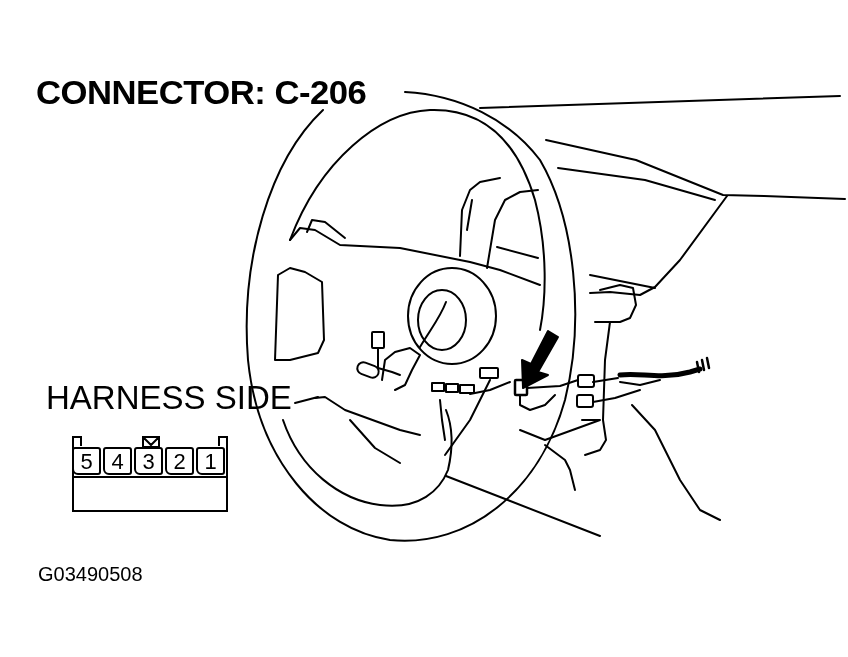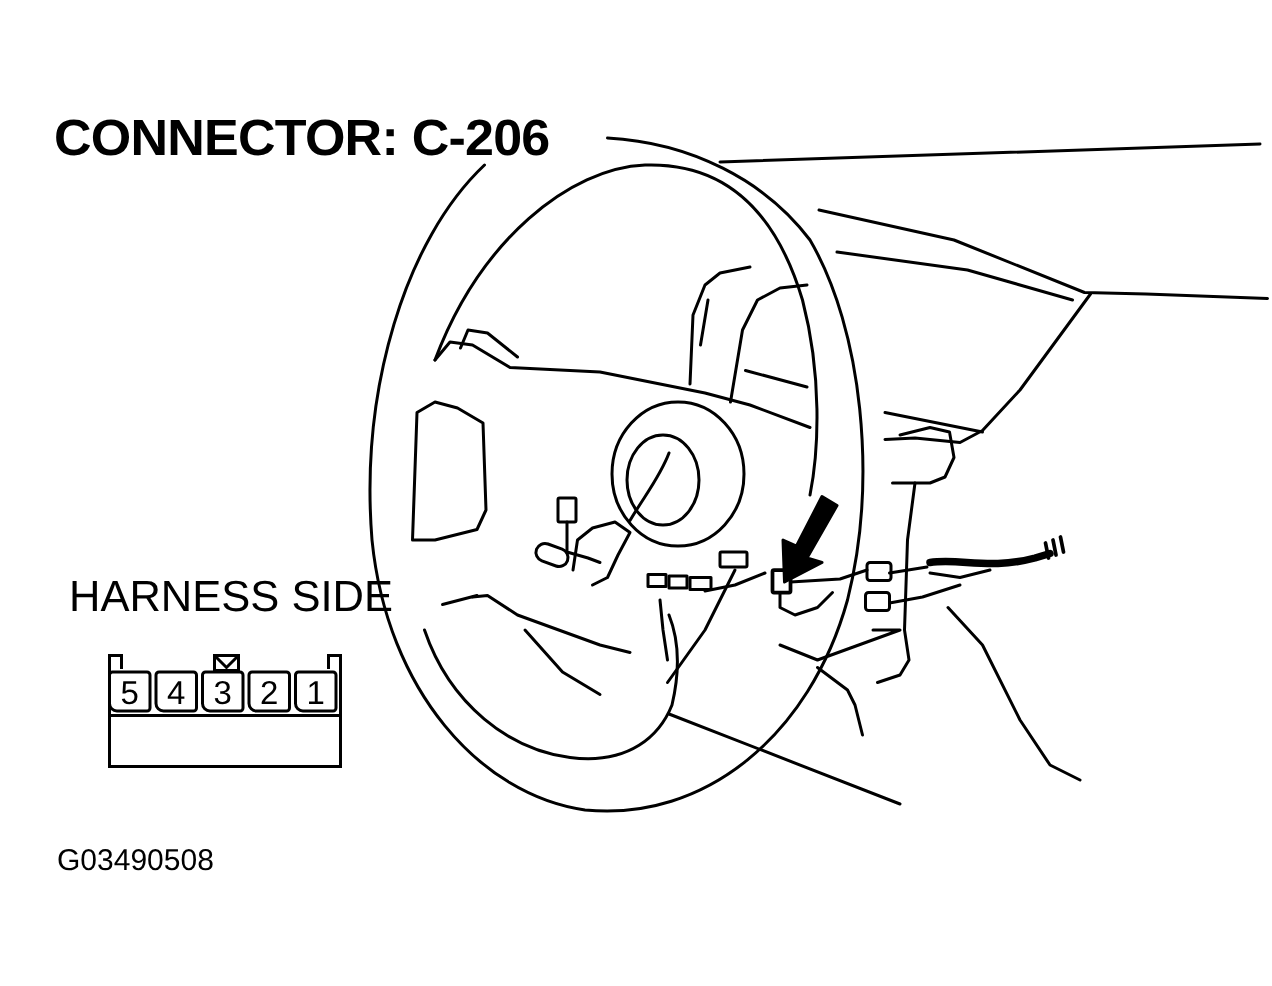--- a/index.html
+++ b/index.html
@@ -6,21 +6,21 @@
     body { width: 848px; height: 657px; position: relative; overflow: hidden; }
     .title {
       position: absolute; left: 36px; top: 72px;
       font-family: "Liberation Sans", sans-serif; font-weight: bold;
       font-size: 34px; letter-spacing: -0.5px; color: #000; line-height: 40px;
       transform: scaleX(1.02); transform-origin: left top;
     }
     .harness-label {
       position: absolute; left: 46px; top: 382px;
       font-family: "Liberation Sans", sans-serif;
-      font-size: 29px; color: #000; line-height: 32px;
+      font-size: 33px; color: #000; line-height: 32px;
     }
     .figure-id {
       position: absolute; left: 38px; top: 562px;
       font-family: "Liberation Sans", sans-serif;
       font-size: 20px; color: #000; line-height: 24px; text-align: center;
     }
     svg.drawing { position: absolute; left: 0; top: 0; }
     .connector { position: absolute; left: 72px; top: 436px; width: 156px; height: 76px; }
     .conn-row { position: absolute; left: 0; width: 156px; height: 30px; display: flex; }
     .conn-row.top { top: 11px; }

